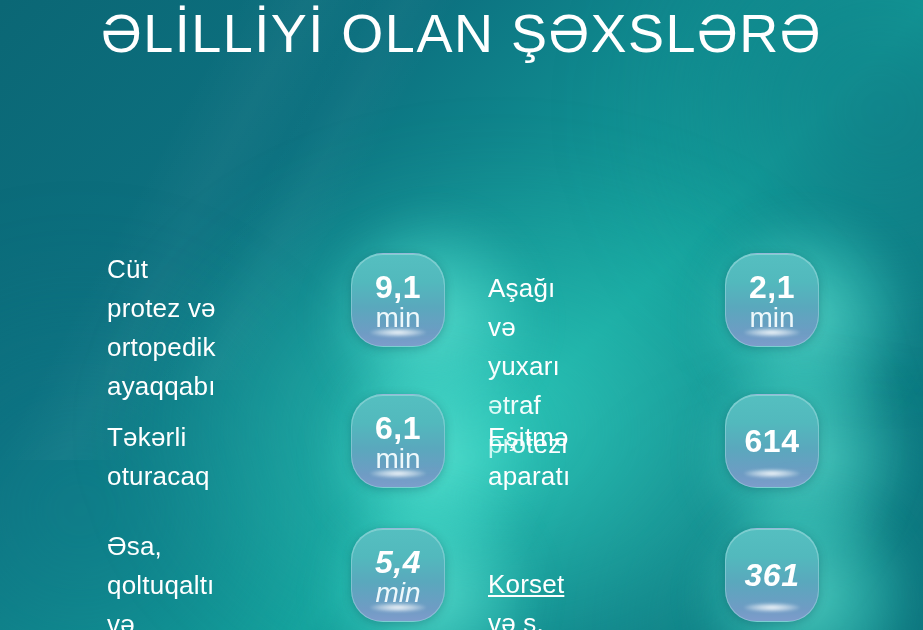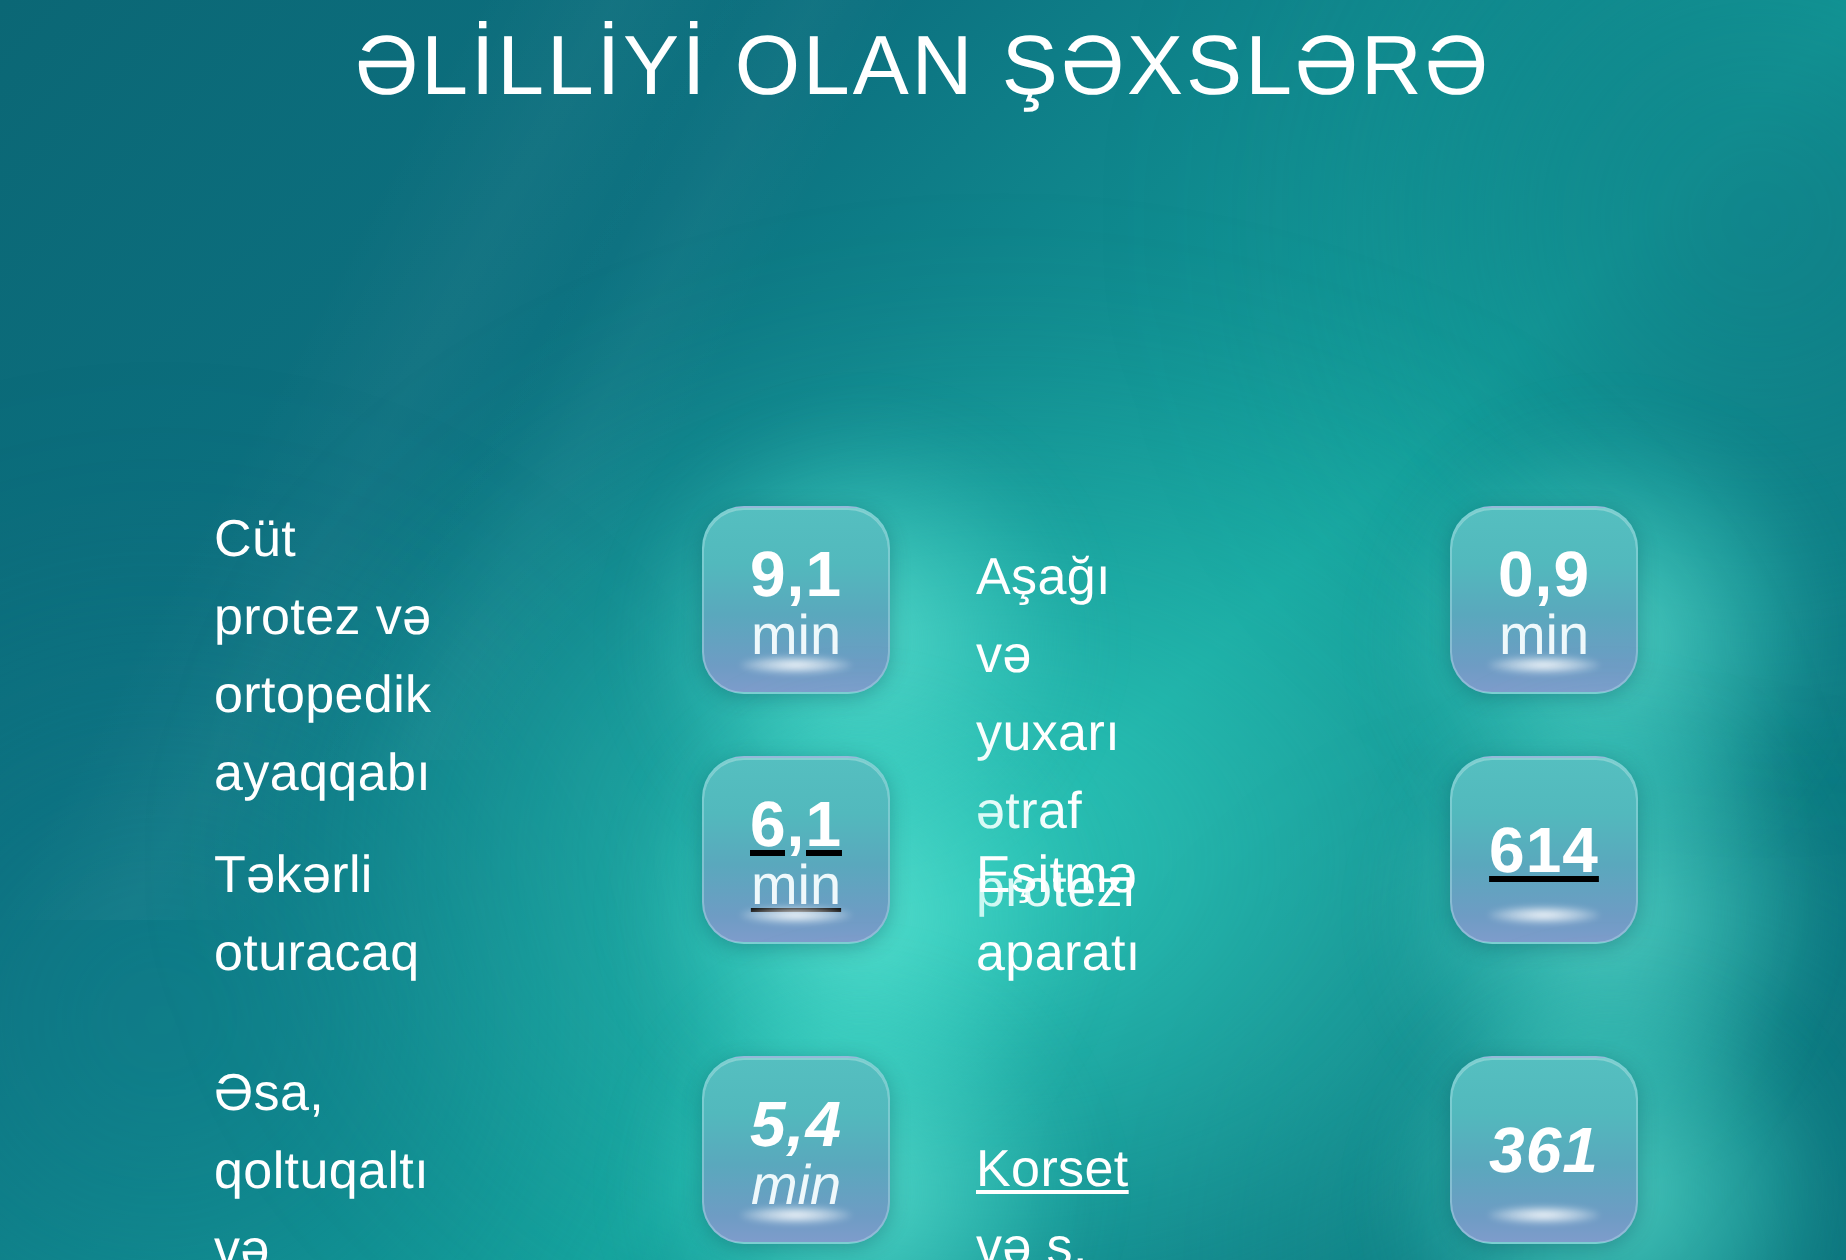--- a/index.html
+++ b/index.html
@@ -36,39 +36,39 @@
     }
   .sheen2{position:absolute;pointer-events:none;left:-40px;top:0px;width:520px;height:380px;
     background:linear-gradient(118deg, rgba(255,255,255,0) 55%, rgba(255,255,255,.028) 62%, rgba(255,255,255,0) 69%);
     }
 
   
   #headline{
     position:absolute;left:0;top:6px;width:923px;text-align:center;
     line-height:54px;letter-spacing:1.5px;
   }
-  #headline .ln{display:block;color:#ffffff;font-size:42px;font-weight:400;white-space:nowrap;}
+  #headline .ln{display:block;color:#ffffff;font-size:54px;font-weight:400;white-space:nowrap;}
   #headline .accent{color:#f5ec1e;font-weight:700;letter-spacing:1px;}
 
   
   #grid{position:absolute;left:0;top:0;width:923px;height:458px;}
 
   .cell{position:absolute;height:140px;}
   .cell .label{
     position:absolute;color:#ffffff;font-size:26px;font-weight:300;
     line-height:39px;letter-spacing:.2px;
   }
 
   
   .halo{position:absolute;width:230px;height:230px;border-radius:50%;pointer-events:none;
     background:radial-gradient(circle at 50% 50%, rgba(115,245,225,.62) 0%, rgba(85,230,212,.34) 38%, rgba(60,200,190,0) 68%);
     filter:blur(16px);}
 
   .card{
-    position:absolute;width:94px;height:94px;border-radius:21px;
+    position:absolute;width:94px;height:94px;border-radius:32px;
     background:linear-gradient(180deg,#55bfc0 0%, #52b9bd 30%, #5aa8bd 58%, #6e9cc4 86%, #7e9ccb 100%);
     box-shadow:0 2px 10px rgba(8,60,72,.30), inset 0 1px 0 rgba(255,255,255,.28);
     border:1px solid rgba(190,235,240,.38);
     box-sizing:border-box;
     display:flex;flex-direction:column;align-items:center;justify-content:center;
     overflow:hidden;
   }
   .card .val{color:#ffffff;font-size:32px;font-weight:700;letter-spacing:.5px;line-height:34px;}
   .card .unit{color:#eef8fb;font-size:28px;font-weight:300;line-height:24px;margin-top:2px;}
   .card.novalue-unit .val{line-height:38px;}
@@ -86,21 +86,21 @@
   .col-l .card{left:351px;}
   .col-r .label{left:488px;}
   .col-r .halo{left:690px;}
   .col-r .card{left:725px;}
 
   .row1{top:230px;}
   .row2{top:370px;}
   .row3{top:505px;}
 
   .row1 .card{top:23px;} .row1 .halo{top:-25px;}
-  .row2 .card{top:8px;text-decoration:underline;} .row2 .halo{top:-28px;}
+  .row2 .card{top:24px;} .row2 .halo{top:-28px;}
   .row3 .card{top:23px;font-style:italic;} .row3 .halo{top:-25px;}
 
   .row1.col-l .label{top:20px;}
   .row1.col-r .label{top:39px;}
   .row2.col-l .label{top:48px;}
   .row2.col-r .label{top:48px;}
   .row3.col-l .label{top:22px;}
   .row3.col-r .label{top:60px;text-decoration:underline;}
 </style>
 </head>
@@ -128,21 +128,21 @@
         <span class="val">9,1</span>
         <span class="unit">min</span>
         <span class="shine"></span>
       </div>
     </div>
 
     <div class="cell row1 col-r">
       <div class="label">Aşağı və yuxarı ətraf protezi</div>
       <div class="halo"></div>
       <div class="card">
-        <span class="val">0,9</span>
+        <span class="val">2,1</span>
         <span class="unit">min</span>
         <span class="shine"></span>
       </div>
     </div>
 
     <div class="cell row2 col-l">
       <div class="label">Təkərli oturacaq</div>
       <div class="halo"></div>
       <div class="card">
         <span class="val">6,1</span>

